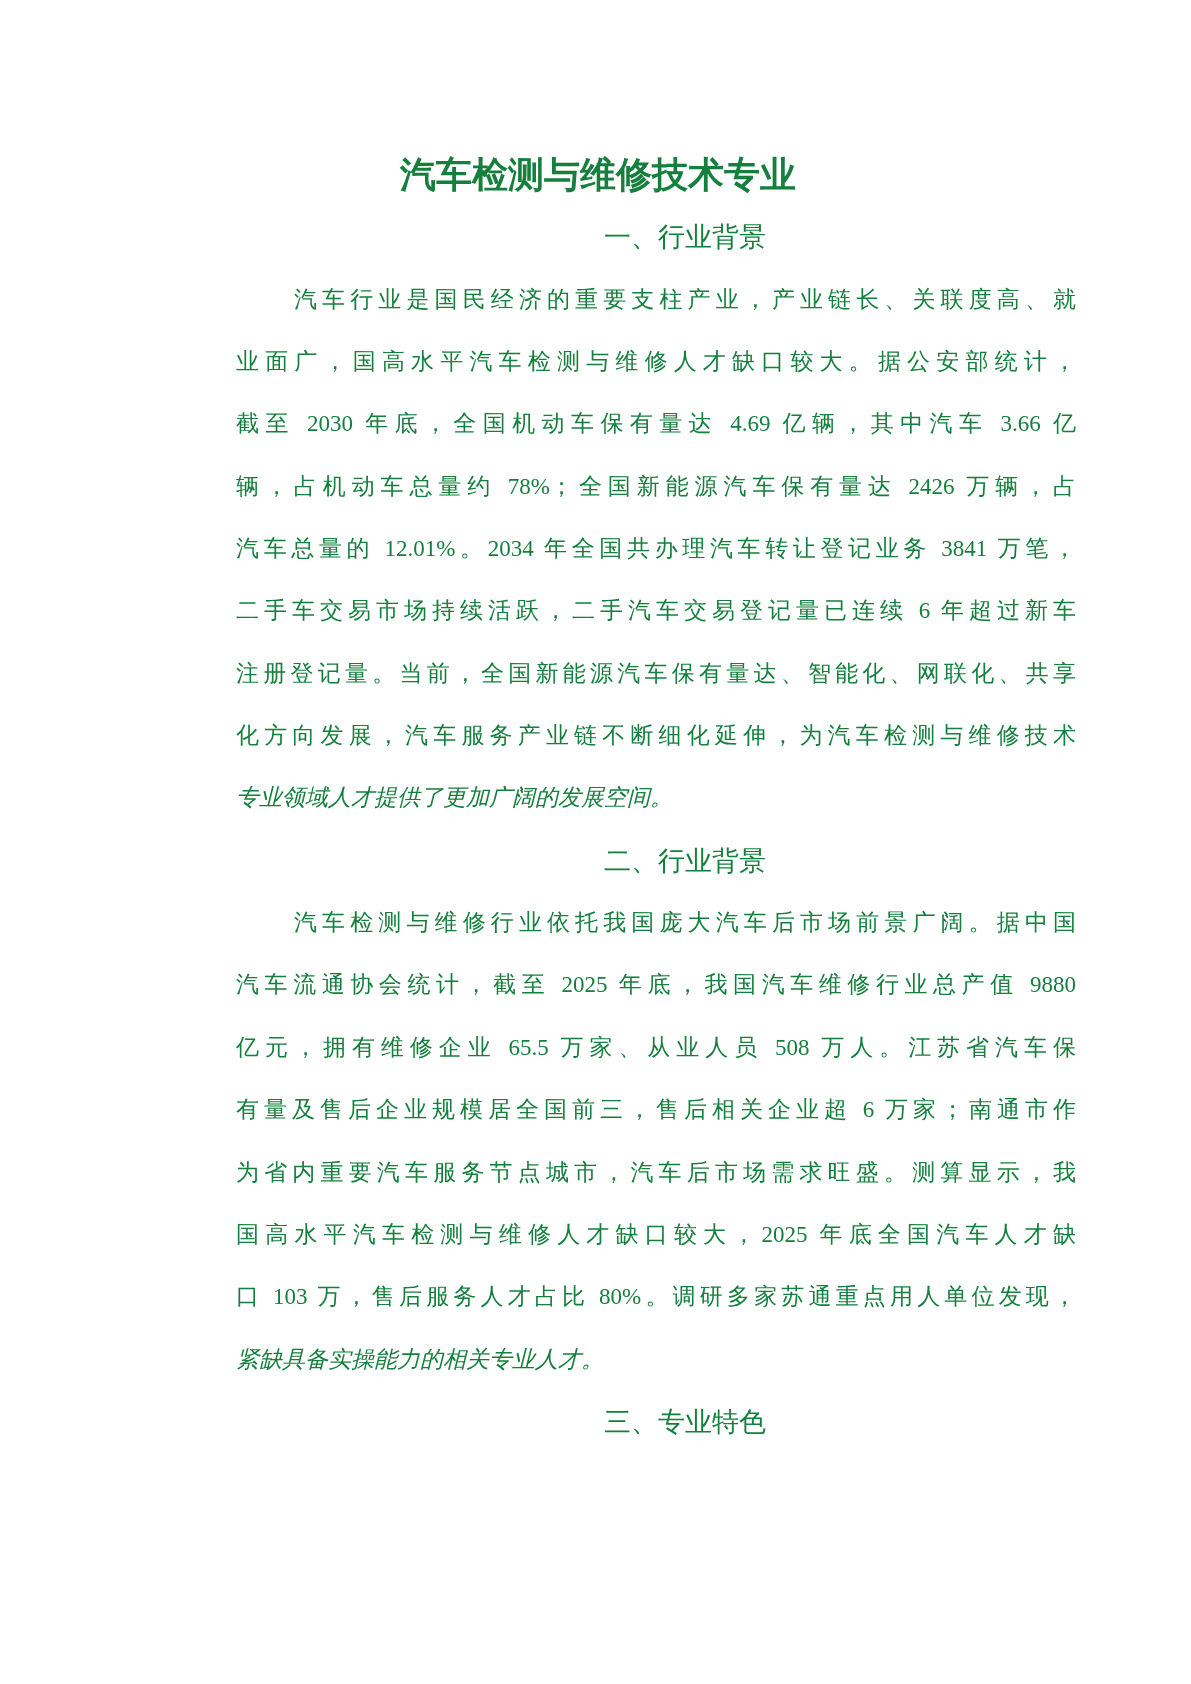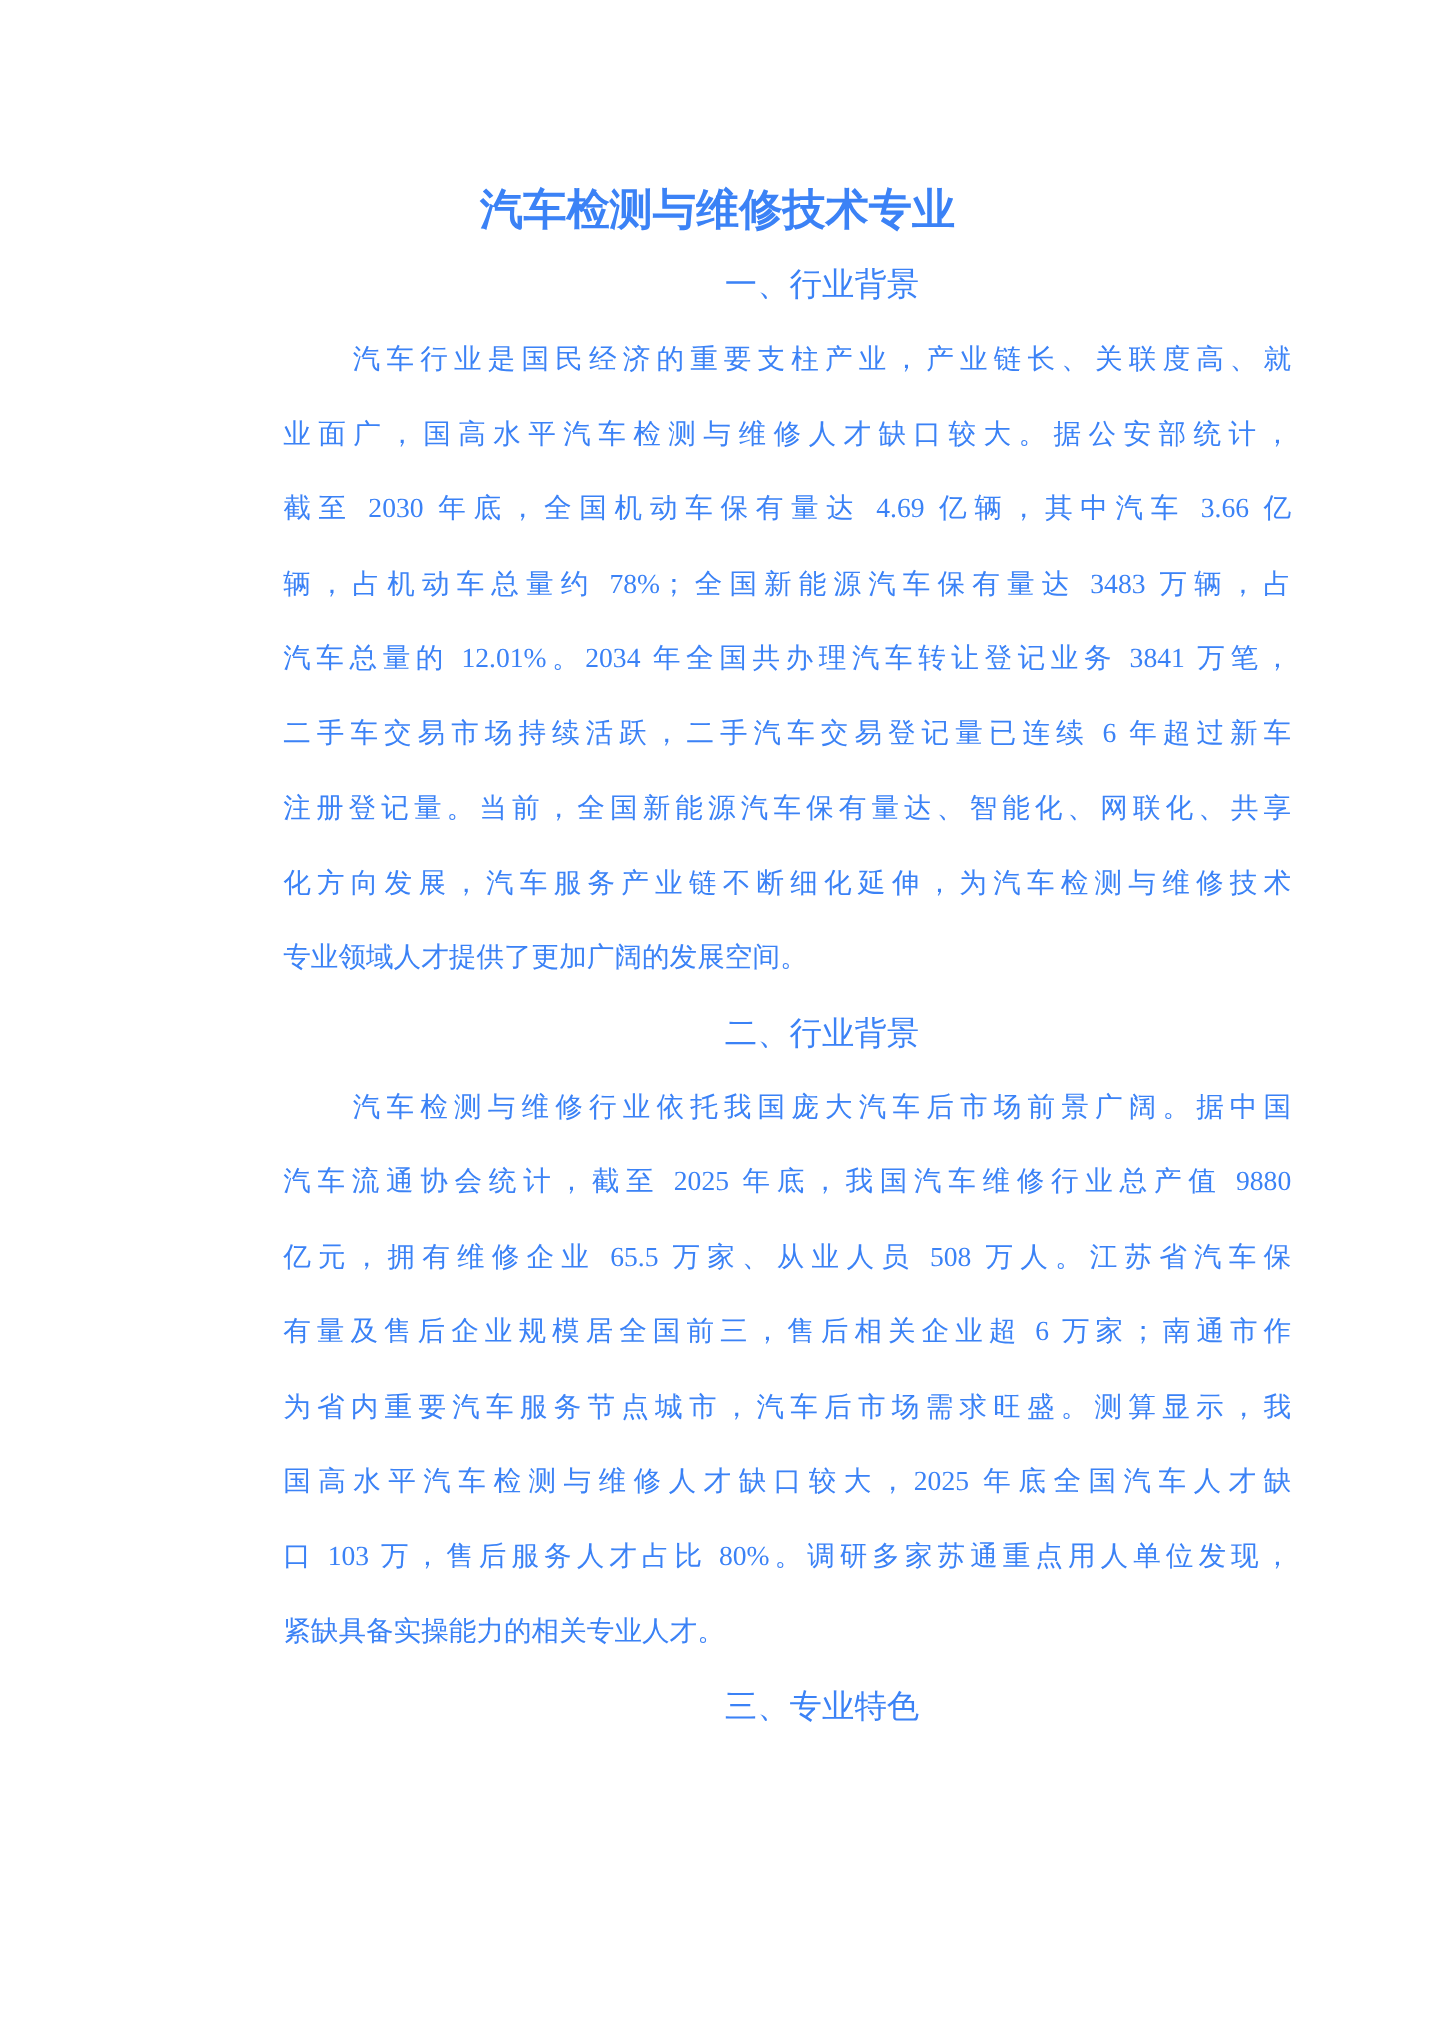--- a/index.html
+++ b/index.html
@@ -9,21 +9,21 @@
   }
   .page {
     position: relative;
     width: 1075px;
     height: 1684px;
     margin: 0 auto;
     background: #ffffff;
     box-sizing: border-box;
     padding: 144px 173px 0 178px;
     font-family: "Liberation Serif", "DejaVu Serif", serif;
-    color: #3b82f6;
+    color: #15803d;
     overflow: hidden;
   }
   .doc-title {
     font-size: 36px;
     font-weight: bold;
     line-height: 62.35px;
     text-align: center;
     white-space: nowrap;
   }
   .doc-body {
@@ -40,33 +40,34 @@
     font-size: 23px;
     line-height: 62.35px;
     text-align: justify;
     text-align-last: justify;
   }
   .line.first {
     text-indent: 58px;
   }
   .line.last {
     text-align-last: left;
+    font-style: italic;
   }
 </style>
 </head>
 <body>
 
 <div class="page">
   <div class="doc-title">汽车检测与维修技术专业</div>
   <div class="doc-body">
       <div class="heading">一、行业背景</div>
       <div class="line first">汽车行业是国民经济的重要支柱产业，产业链长、关联度高、就</div>
       <div class="line">业面广，国高水平汽车检测与维修人才缺口较大。据公安部统计，</div>
       <div class="line">截至 2030 年底，全国机动车保有量达 4.69 亿辆，其中汽车 3.66 亿</div>
-      <div class="line">辆，占机动车总量约 78%；全国新能源汽车保有量达 3483 万辆，占</div>
+      <div class="line">辆，占机动车总量约 78%；全国新能源汽车保有量达 2426 万辆，占</div>
       <div class="line">汽车总量的 12.01%。2034 年全国共办理汽车转让登记业务 3841 万笔，</div>
       <div class="line">二手车交易市场持续活跃，二手汽车交易登记量已连续 6 年超过新车</div>
       <div class="line">注册登记量。当前，全国新能源汽车保有量达、智能化、网联化、共享</div>
       <div class="line">化方向发展，汽车服务产业链不断细化延伸，为汽车检测与维修技术</div>
       <div class="line last">专业领域人才提供了更加广阔的发展空间。</div>
       <div class="heading">二、行业背景</div>
       <div class="line first">汽车检测与维修行业依托我国庞大汽车后市场前景广阔。据中国</div>
       <div class="line">汽车流通协会统计，截至 2025 年底，我国汽车维修行业总产值 9880</div>
       <div class="line">亿元，拥有维修企业 65.5 万家、从业人员 508 万人。江苏省汽车保</div>
       <div class="line">有量及售后企业规模居全国前三，售后相关企业超 6 万家；南通市作</div>

